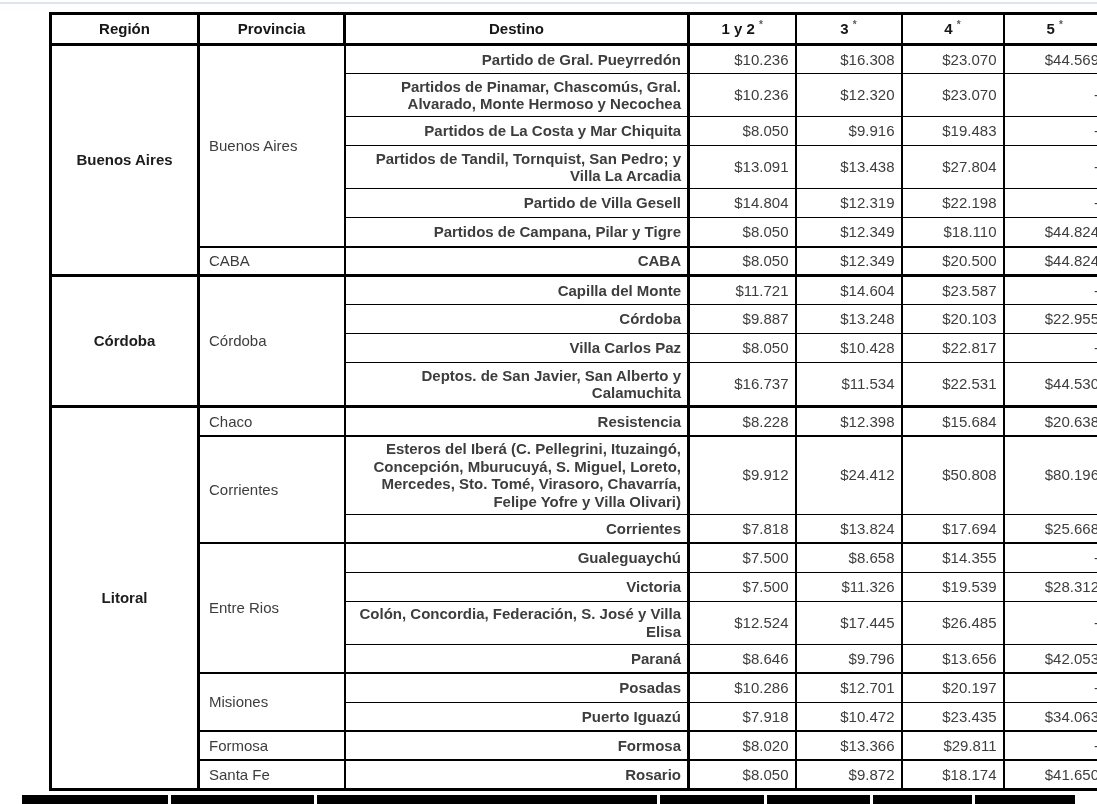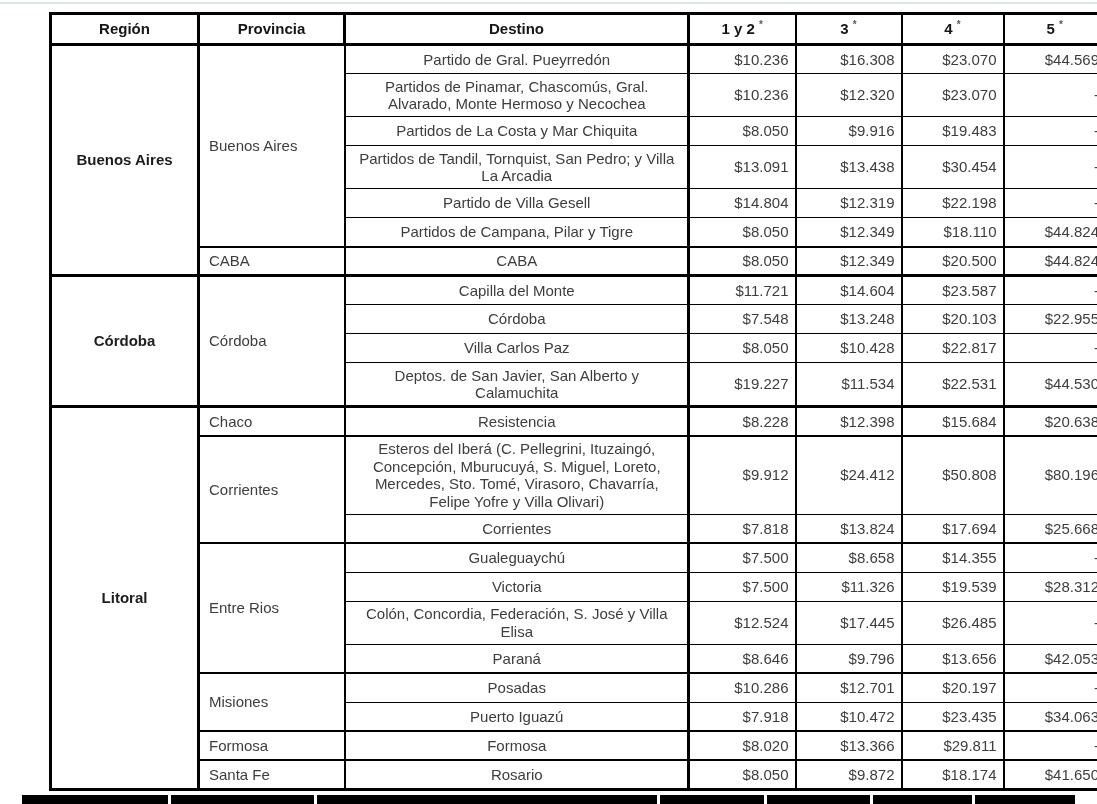--- a/index.html
+++ b/index.html
@@ -78,21 +78,21 @@
   
   tr.prov-start td { border-top-width: 2.5px; }
 
   td.region {
     font-weight: bold;
     color: #1d1d1d;
     text-align: center;
     font-size: 15px;
   }
   td.provincia { text-align: left; padding-left: 9px; }
-  td.destino  { text-align: center; padding-left: 7px; }
+  td.destino  { text-align: right; padding-left: 7px; font-weight: bold; }
   td.price    { text-align: right; padding-right: 6px; white-space: nowrap; }
 
   
   .next-section-sliver {
     margin-top: 4px;
     width: 1056px;
     display: flex;
     gap: 3px;
   }
   .next-section-sliver .seg {
@@ -149,21 +149,21 @@
           <td class="destino">Partidos de La Costa y Mar Chiquita</td>
           <td class="price">$8.050</td>
           <td class="price">$9.916</td>
           <td class="price">$19.483</td>
           <td class="price">-</td>
         </tr>
         <tr>
           <td class="destino">Partidos de Tandil, Tornquist, San Pedro; y Villa La Arcadia</td>
           <td class="price">$13.091</td>
           <td class="price">$13.438</td>
-          <td class="price">$30.454</td>
+          <td class="price">$27.804</td>
           <td class="price">-</td>
         </tr>
         <tr>
           <td class="destino">Partido de Villa Gesell</td>
           <td class="price">$14.804</td>
           <td class="price">$12.319</td>
           <td class="price">$22.198</td>
           <td class="price">-</td>
         </tr>
         <tr>
@@ -185,35 +185,35 @@
           <td class="region" rowspan="4">Córdoba</td>
           <td class="provincia" rowspan="4">Córdoba</td>
           <td class="destino">Capilla del Monte</td>
           <td class="price">$11.721</td>
           <td class="price">$14.604</td>
           <td class="price">$23.587</td>
           <td class="price">-</td>
         </tr>
         <tr>
           <td class="destino">Córdoba</td>
-          <td class="price">$7.548</td>
+          <td class="price">$9.887</td>
           <td class="price">$13.248</td>
           <td class="price">$20.103</td>
           <td class="price">$22.955</td>
         </tr>
         <tr>
           <td class="destino">Villa Carlos Paz</td>
           <td class="price">$8.050</td>
           <td class="price">$10.428</td>
           <td class="price">$22.817</td>
           <td class="price">-</td>
         </tr>
         <tr>
           <td class="destino">Deptos. de San Javier, San Alberto y Calamuchita</td>
-          <td class="price">$19.227</td>
+          <td class="price">$16.737</td>
           <td class="price">$11.534</td>
           <td class="price">$22.531</td>
           <td class="price">$44.530</td>
         </tr>
         <tr class="region-start">
           <td class="region" rowspan="11">Litoral</td>
           <td class="provincia" rowspan="1">Chaco</td>
           <td class="destino">Resistencia</td>
           <td class="price">$8.228</td>
           <td class="price">$12.398</td>

